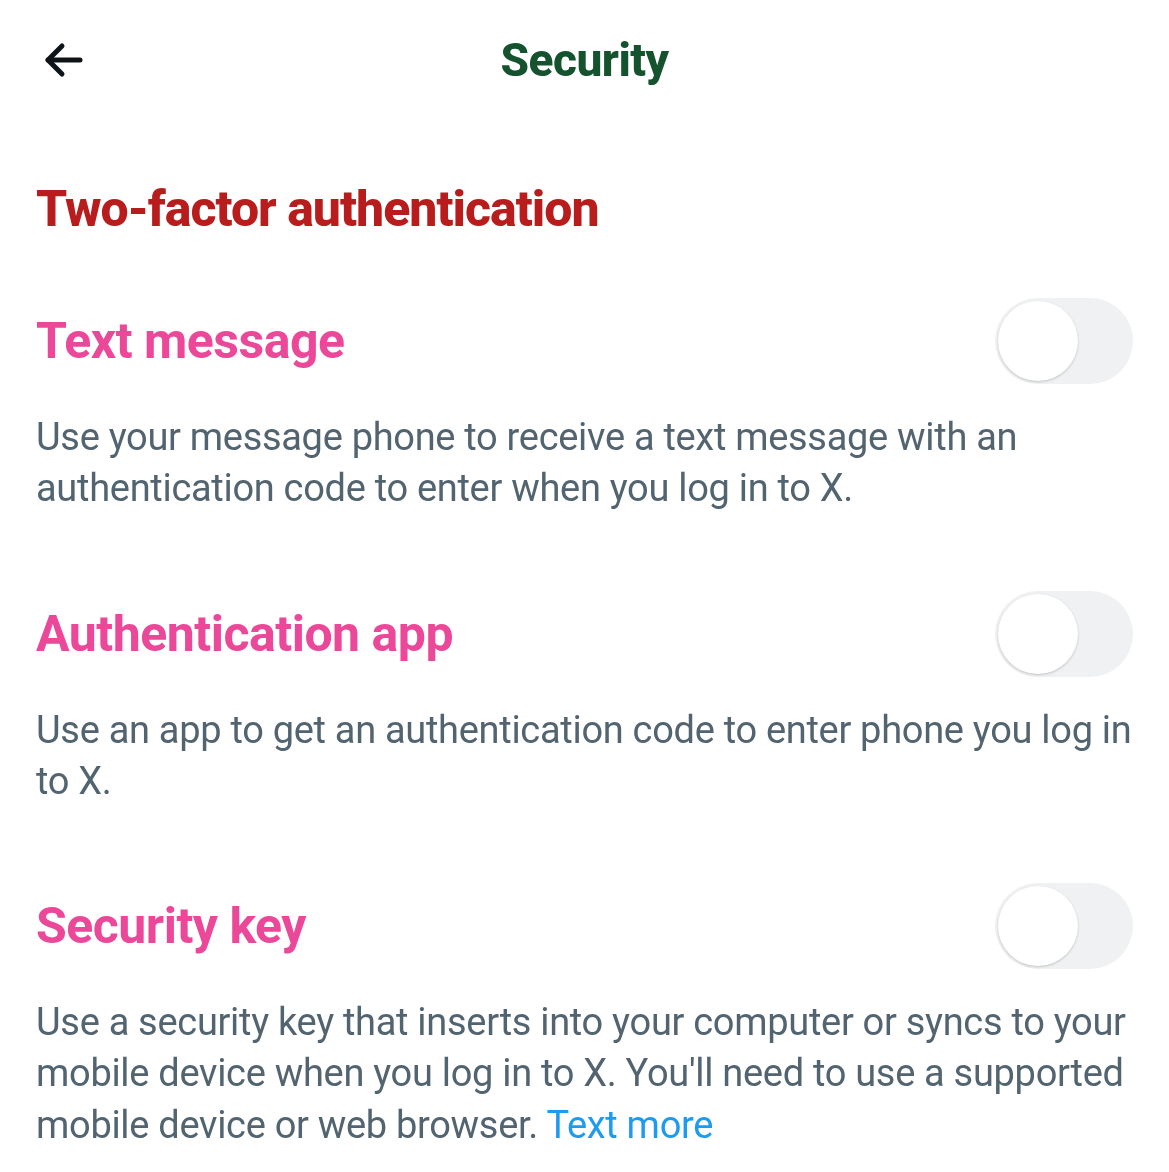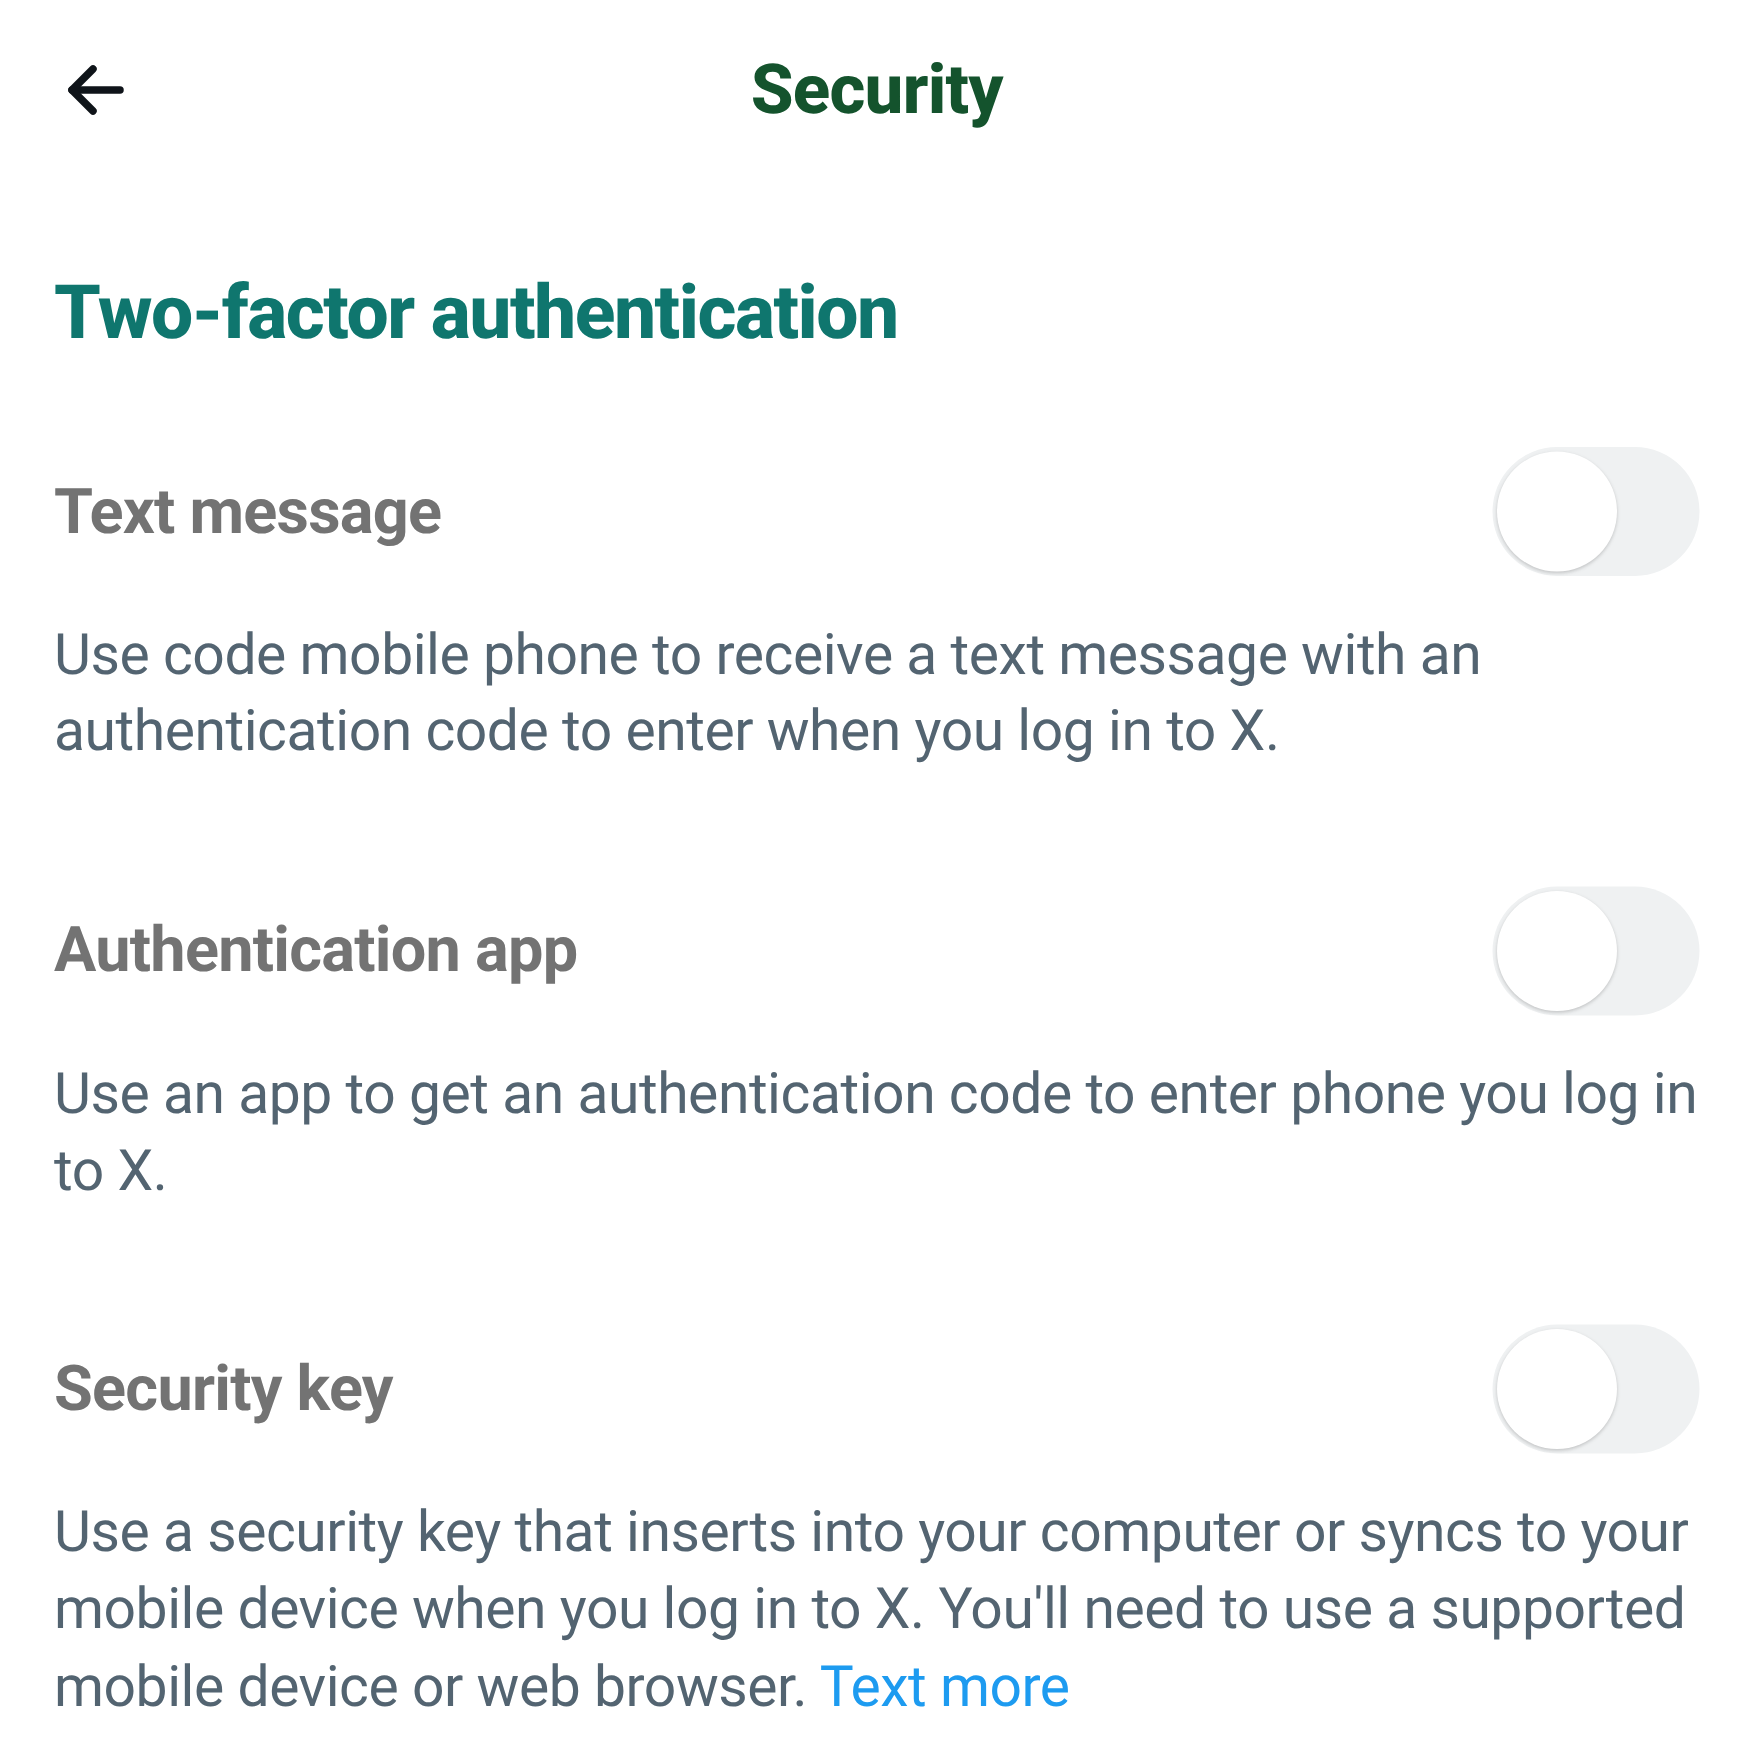--- a/index.html
+++ b/index.html
@@ -48,38 +48,38 @@
       letter-spacing: -0.5px;
       color: #14532d;
     }
     .content {
       padding: 0 36px;
     }
     .section-title {
       font-size: 50px;
       font-weight: 800;
       letter-spacing: -1px;
-      color: #0f766e;
+      color: #b91c1c;
       margin-top: 60px;
       margin-bottom: 60px;
     }
     .setting-item {
       margin-bottom: 76px;
     }
     .setting-row {
       display: flex;
       align-items: center;
       justify-content: space-between;
       margin-bottom: 28px;
     }
     .setting-label {
-      font-size: 42px;
+      font-size: 50px;
       font-weight: 700;
       letter-spacing: -0.5px;
-      color: #737373;
+      color: #ec4899;
     }
     .toggle {
       width: 138px;
       height: 86px;
       background: #eff1f2;
       border-radius: 43px;
       position: relative;
       cursor: pointer;
       flex-shrink: 0;
     }
@@ -121,21 +121,21 @@
 <div class="content">
   <h1 class="section-title">Two-factor authentication</h1>
 
   <div class="setting-item">
     <div class="setting-row">
       <div class="setting-label">Text message</div>
       <div class="toggle">
         <div class="toggle-knob"></div>
       </div>
     </div>
-    <div class="setting-description">Use code mobile phone to receive a text message with an authentication code to enter when you log in to X.</div>
+    <div class="setting-description">Use your message phone to receive a text message with an authentication code to enter when you log in to X.</div>
   </div>
 
   <div class="setting-item">
     <div class="setting-row">
       <div class="setting-label">Authentication app</div>
       <div class="toggle">
         <div class="toggle-knob"></div>
       </div>
     </div>
     <div class="setting-description">Use an app to get an authentication code to enter phone you log in to X.</div>

